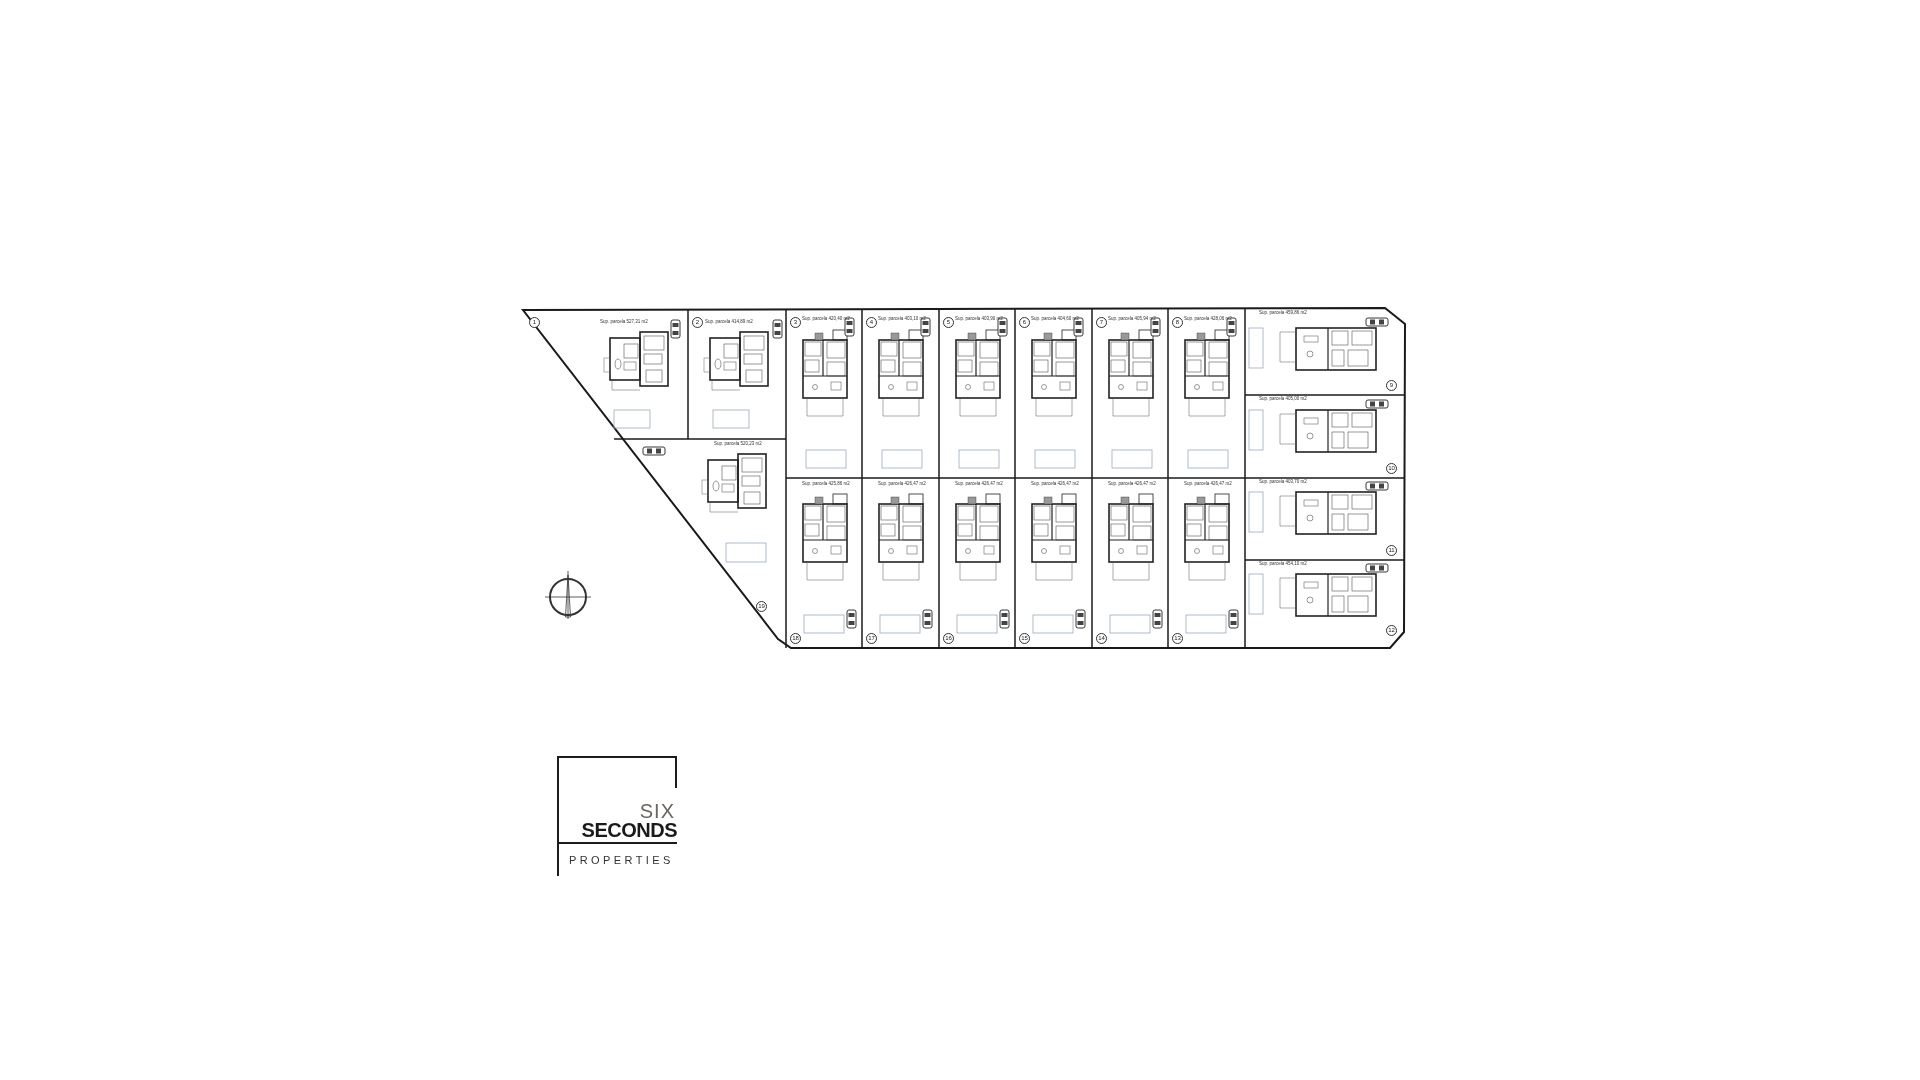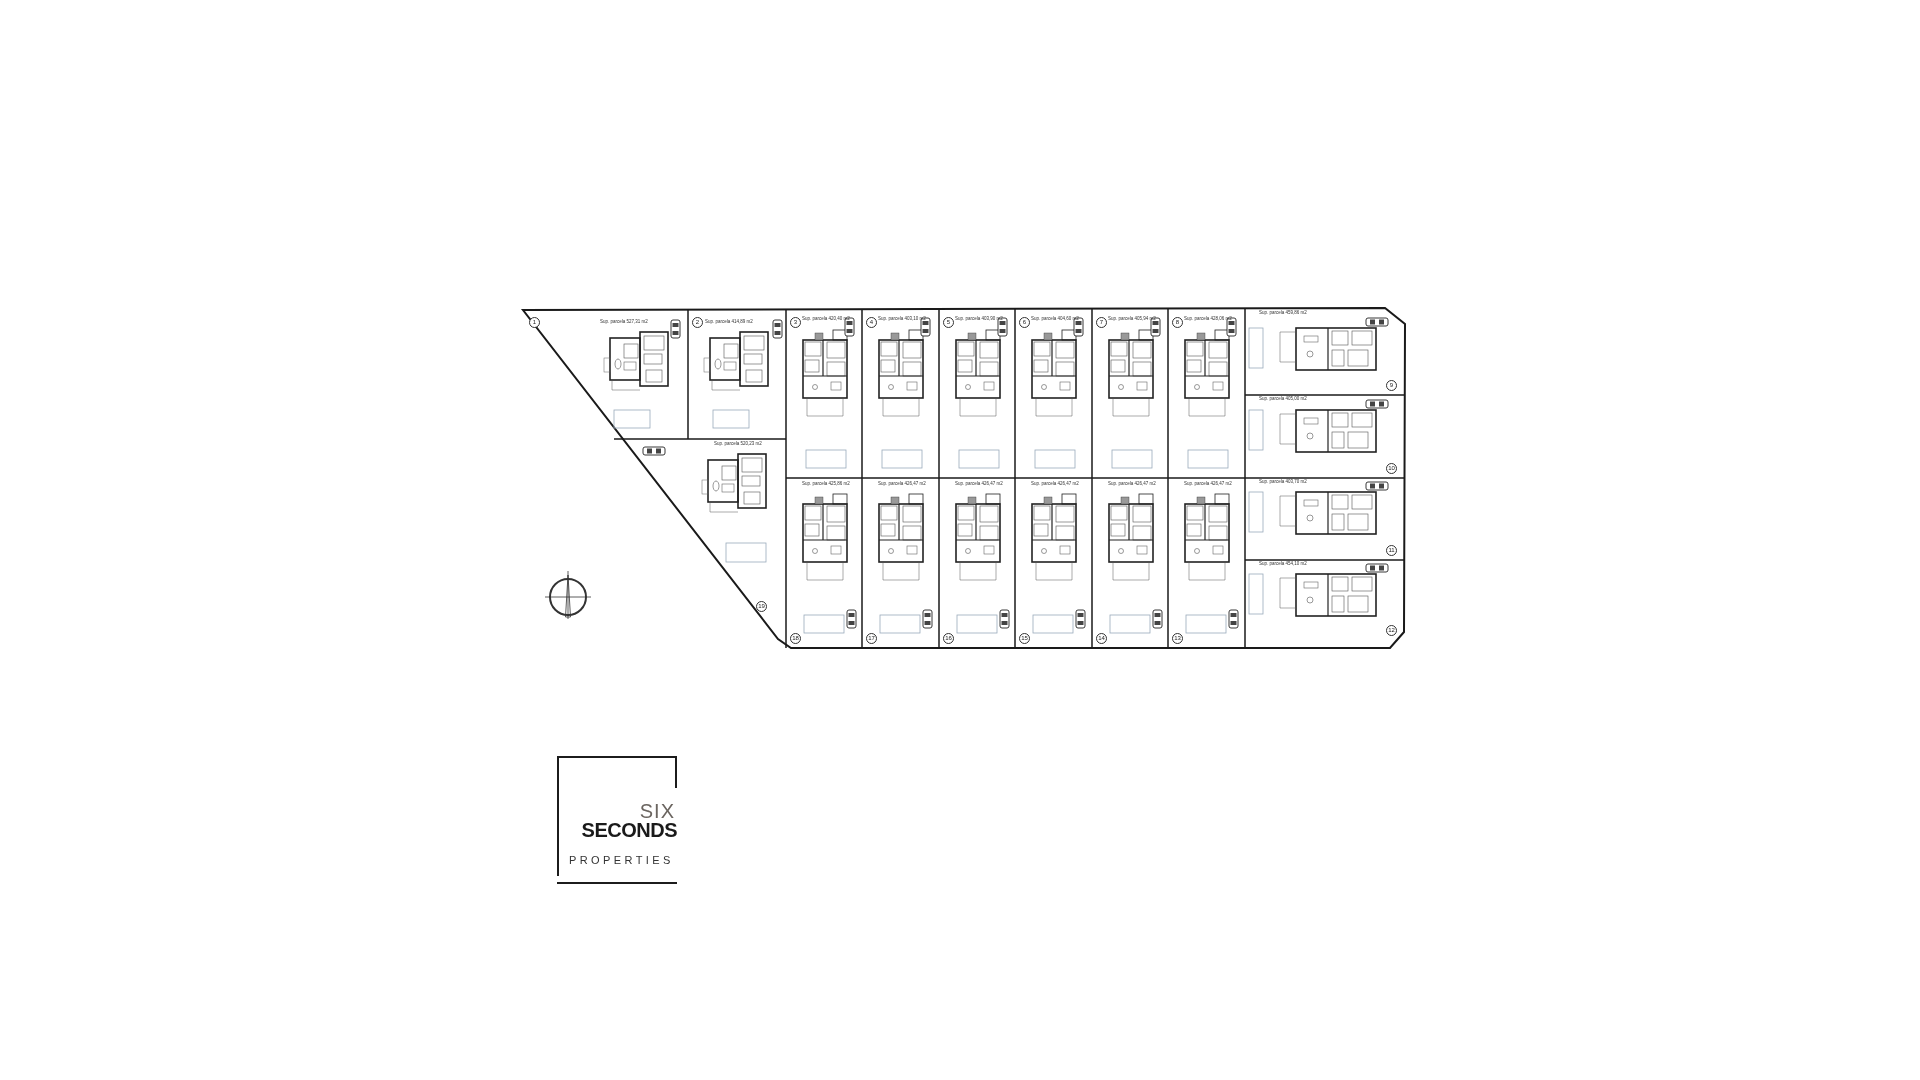--- a/index.html
+++ b/index.html
@@ -1,20 +1,20 @@
 <!DOCTYPE html>
 <html><head>
 <meta charset="utf-8">
 <style>
   html, body { margin:0; padding:0; background:#ffffff; }
   body { width:1920px; height:1080px; position:relative; overflow:hidden; font-family:"Liberation Sans", sans-serif; color:#222; }
   #plan { position:absolute; left:0; top:0; }
   .lbl { position:absolute; font-size:4.5px; color:#333; white-space:nowrap; font-family:"Liberation Sans", sans-serif; }
   .num { position:absolute; width:9px; height:9px; border:0.8px solid #333; border-radius:50%; font-size:6px; line-height:9px; text-align:center; color:#222; background:#fff; font-family:"Liberation Sans", sans-serif; }
-  .logo { position:absolute; left:557px; top:756px; width:120px; height:128px; }
+  .logo { position:absolute; left:557px; top:756px; width:120px; height:88px; }
   .logo .frame-top { position:absolute; left:0; top:0; width:120px; height:2px; background:#1c1c1c; }
   .logo .frame-left { position:absolute; left:0; top:0; width:2px; height:120px; background:#1c1c1c; }
   .logo .frame-bottom { position:absolute; left:0; bottom:0; width:120px; height:2px; background:#1c1c1c; }
   .logo .frame-right { position:absolute; right:0; top:0; width:2px; height:32px; background:#1c1c1c; }
   .logo .six { position:absolute; right:2px; top:44px; font-size:20px; letter-spacing:1px; color:#6b6560; font-family:"Liberation Sans", sans-serif; }
   .logo .seconds { position:absolute; right:0px; top:63px; font-size:20px; font-weight:bold; color:#1a1a1a; letter-spacing:-0.5px; font-family:"Liberation Sans", sans-serif; }
   .logo .props { position:absolute; left:12px; top:98px; font-size:11px; letter-spacing:3.4px; color:#333; font-family:"Liberation Sans", sans-serif; }
 </style>
 </head>
 <body>

